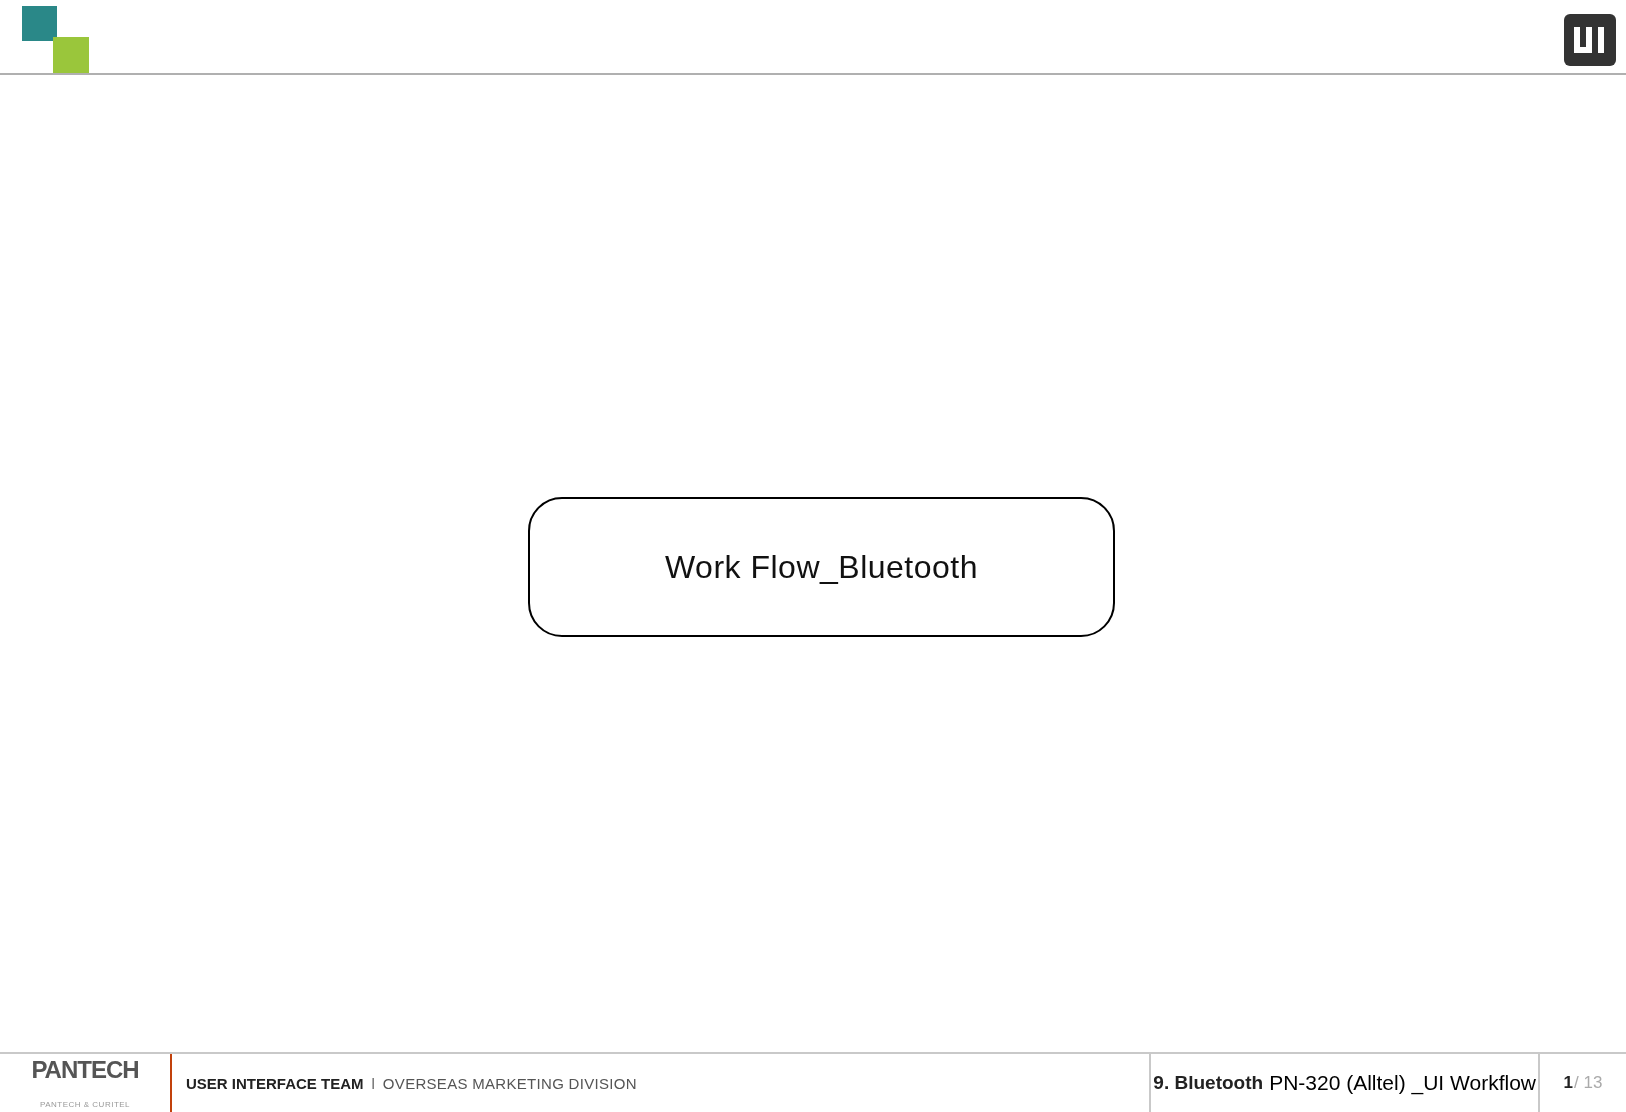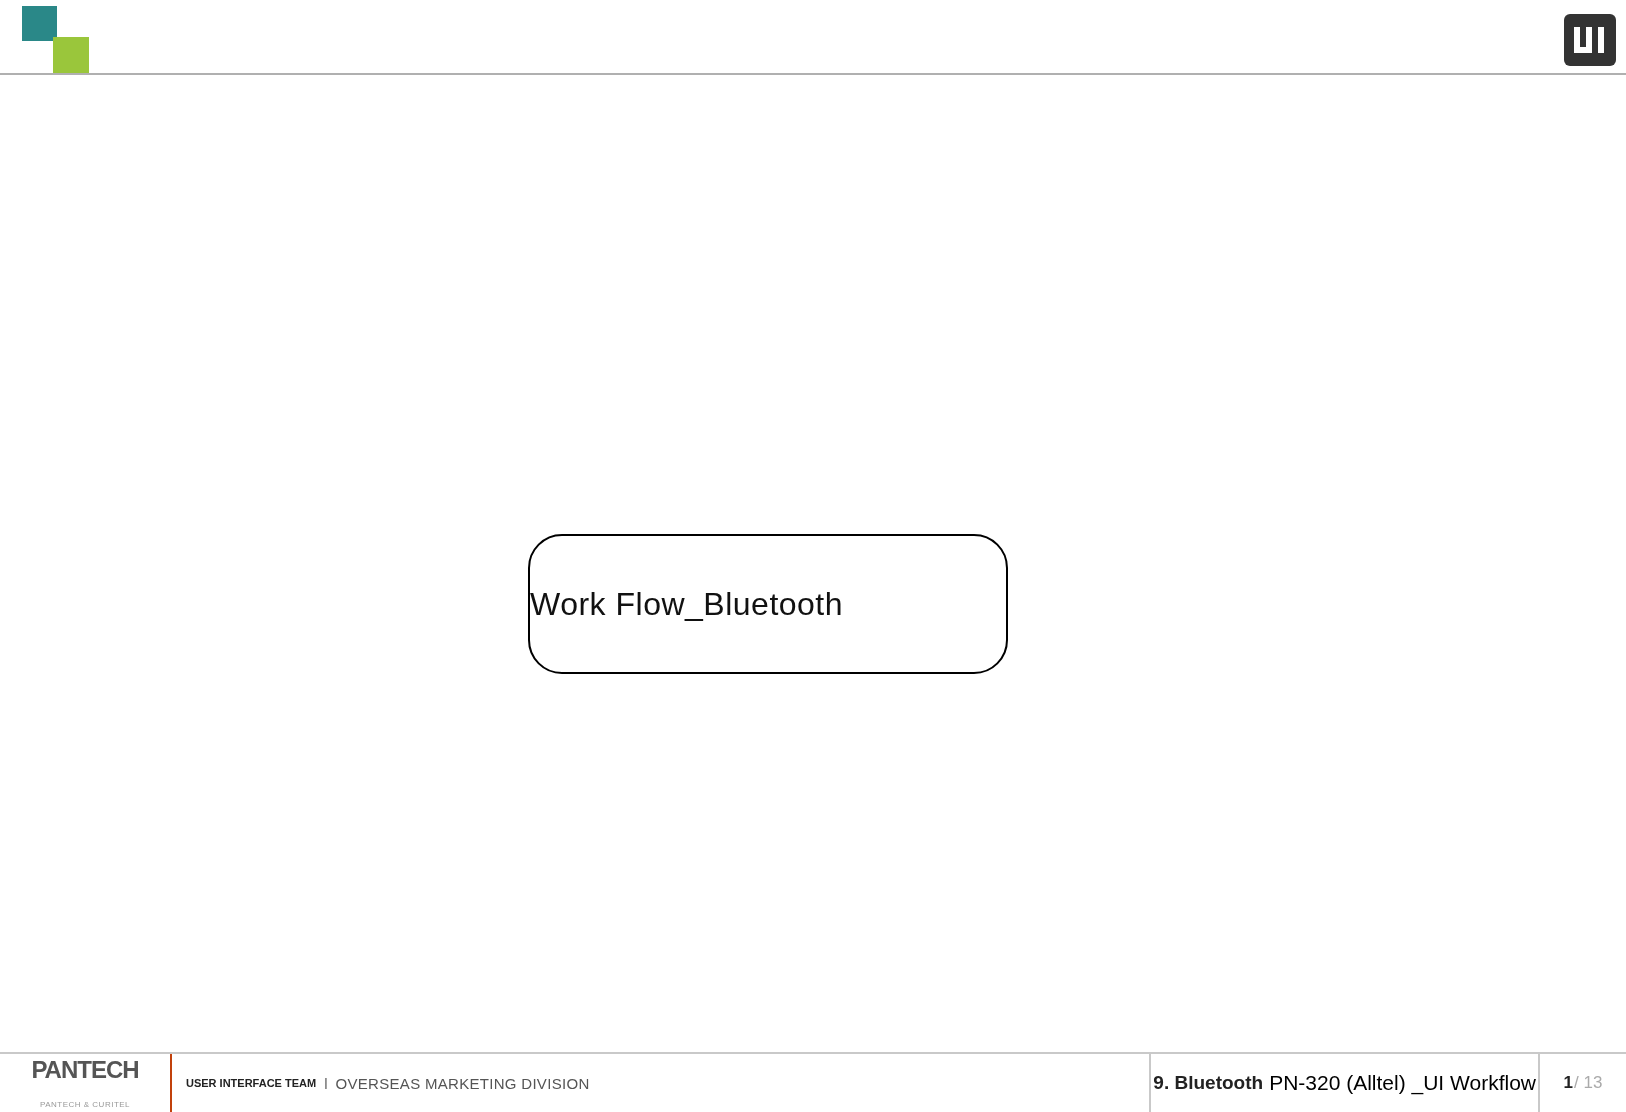--- a/index.html
+++ b/index.html
@@ -56,28 +56,27 @@
       color: #fff;
       font-weight: 900;
       font-size: 26px;
       letter-spacing: -1px;
     }
     .ui-badge svg { display: block; }
     .title-box {
       position: absolute;
       top: 497px;
       left: 528px;
-      width: 480px;
+      width: 587px;
       height: 140px;
       border: 2.5px solid #000;
       border-radius: 34px;
       display: flex;
       align-items: center;
-      justify-content: flex-start;
-      margin-top: 37px;
+      justify-content: center;
     }
     .title-text {
       font-family: Verdana, Geneva, sans-serif;
       font-size: 32px;
       color: #111;
       letter-spacing: 0.5px;
     }
     .footer {
       position: absolute;
       bottom: 0;
@@ -119,21 +118,21 @@
       margin-top: 18px;
     }
     .footer-team {
       flex: 1;
       display: flex;
       align-items: center;
       padding-left: 14px;
     }
     .team-bold {
       font-weight: 900;
-      font-size: 11px;
+      font-size: 15px;
       color: #222;
     }
     .team-sep {
       font-size: 15px;
       color: #666;
       margin: 0 8px;
     }
     .team-division {
       font-size: 15px;
       color: #555;

